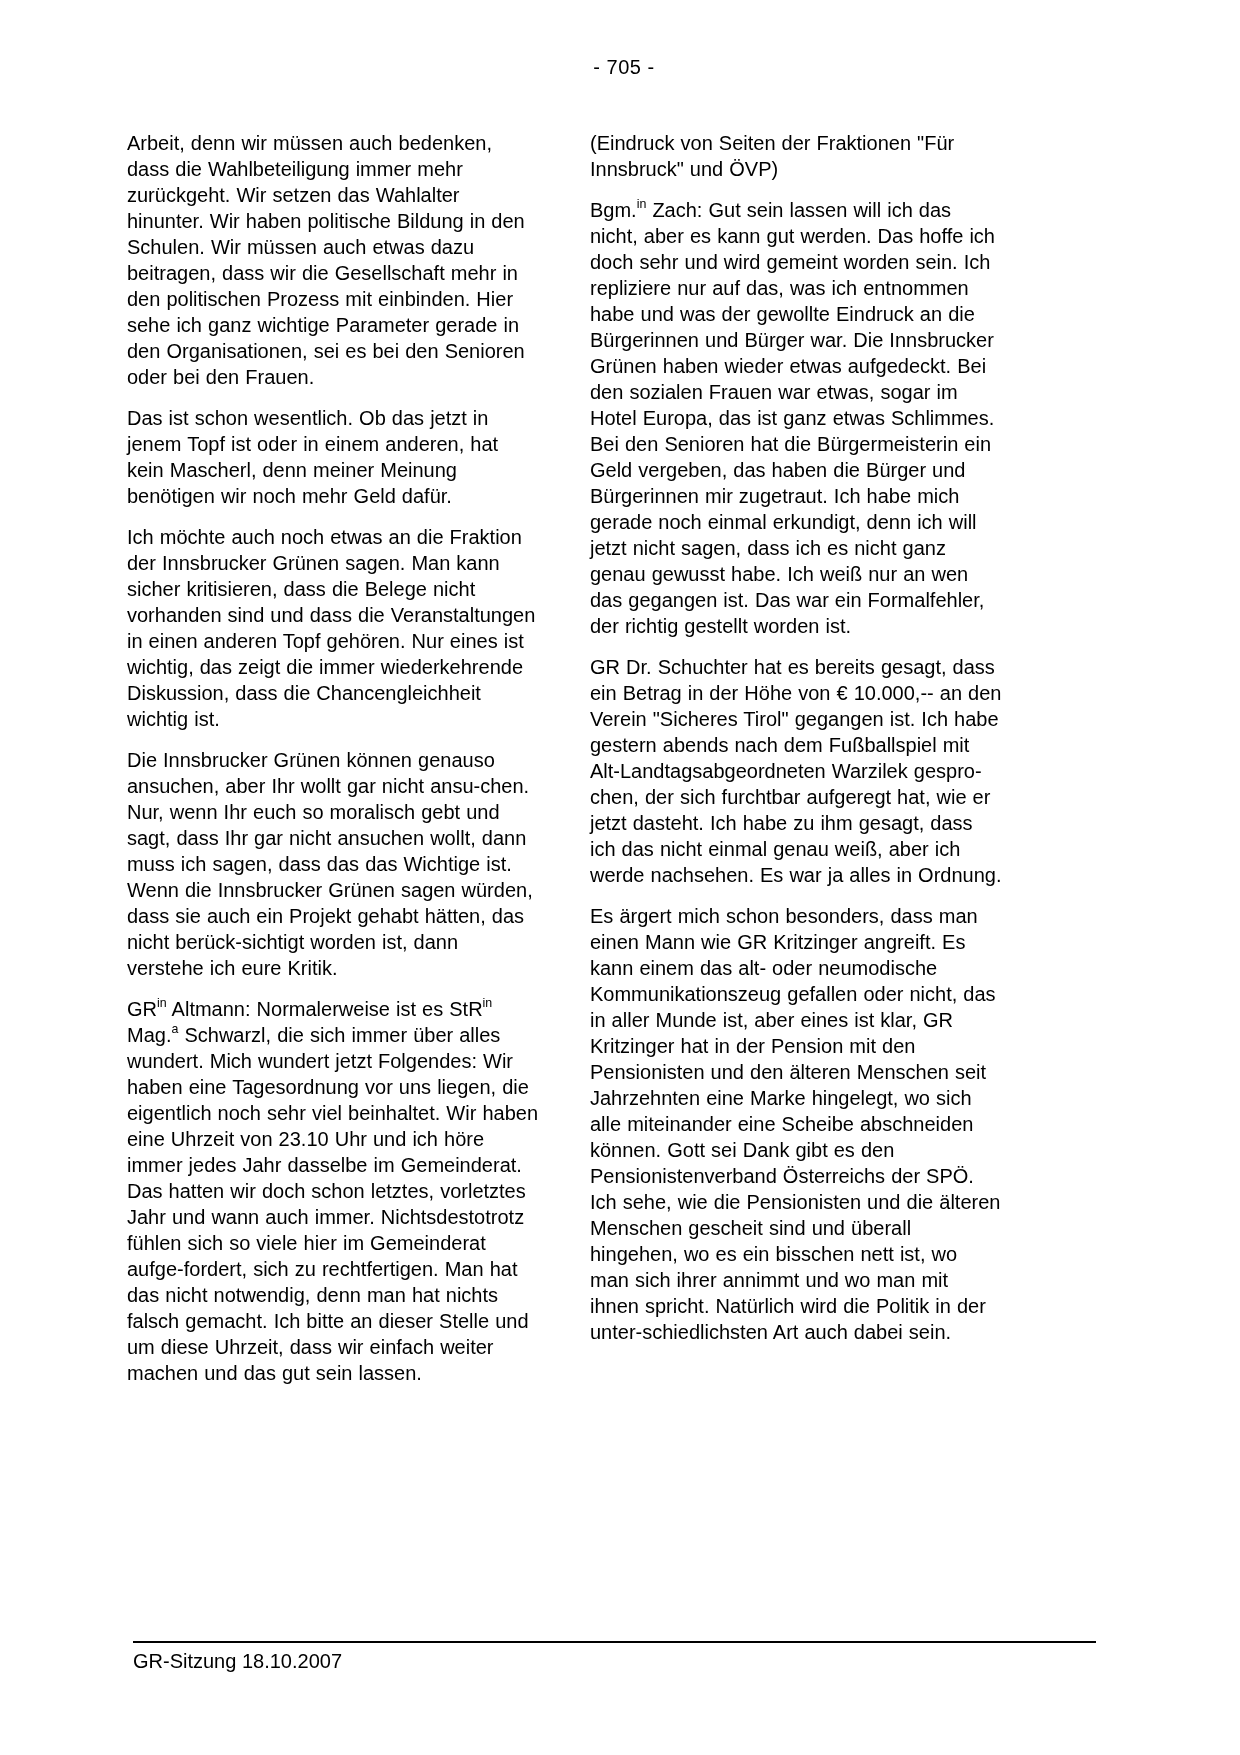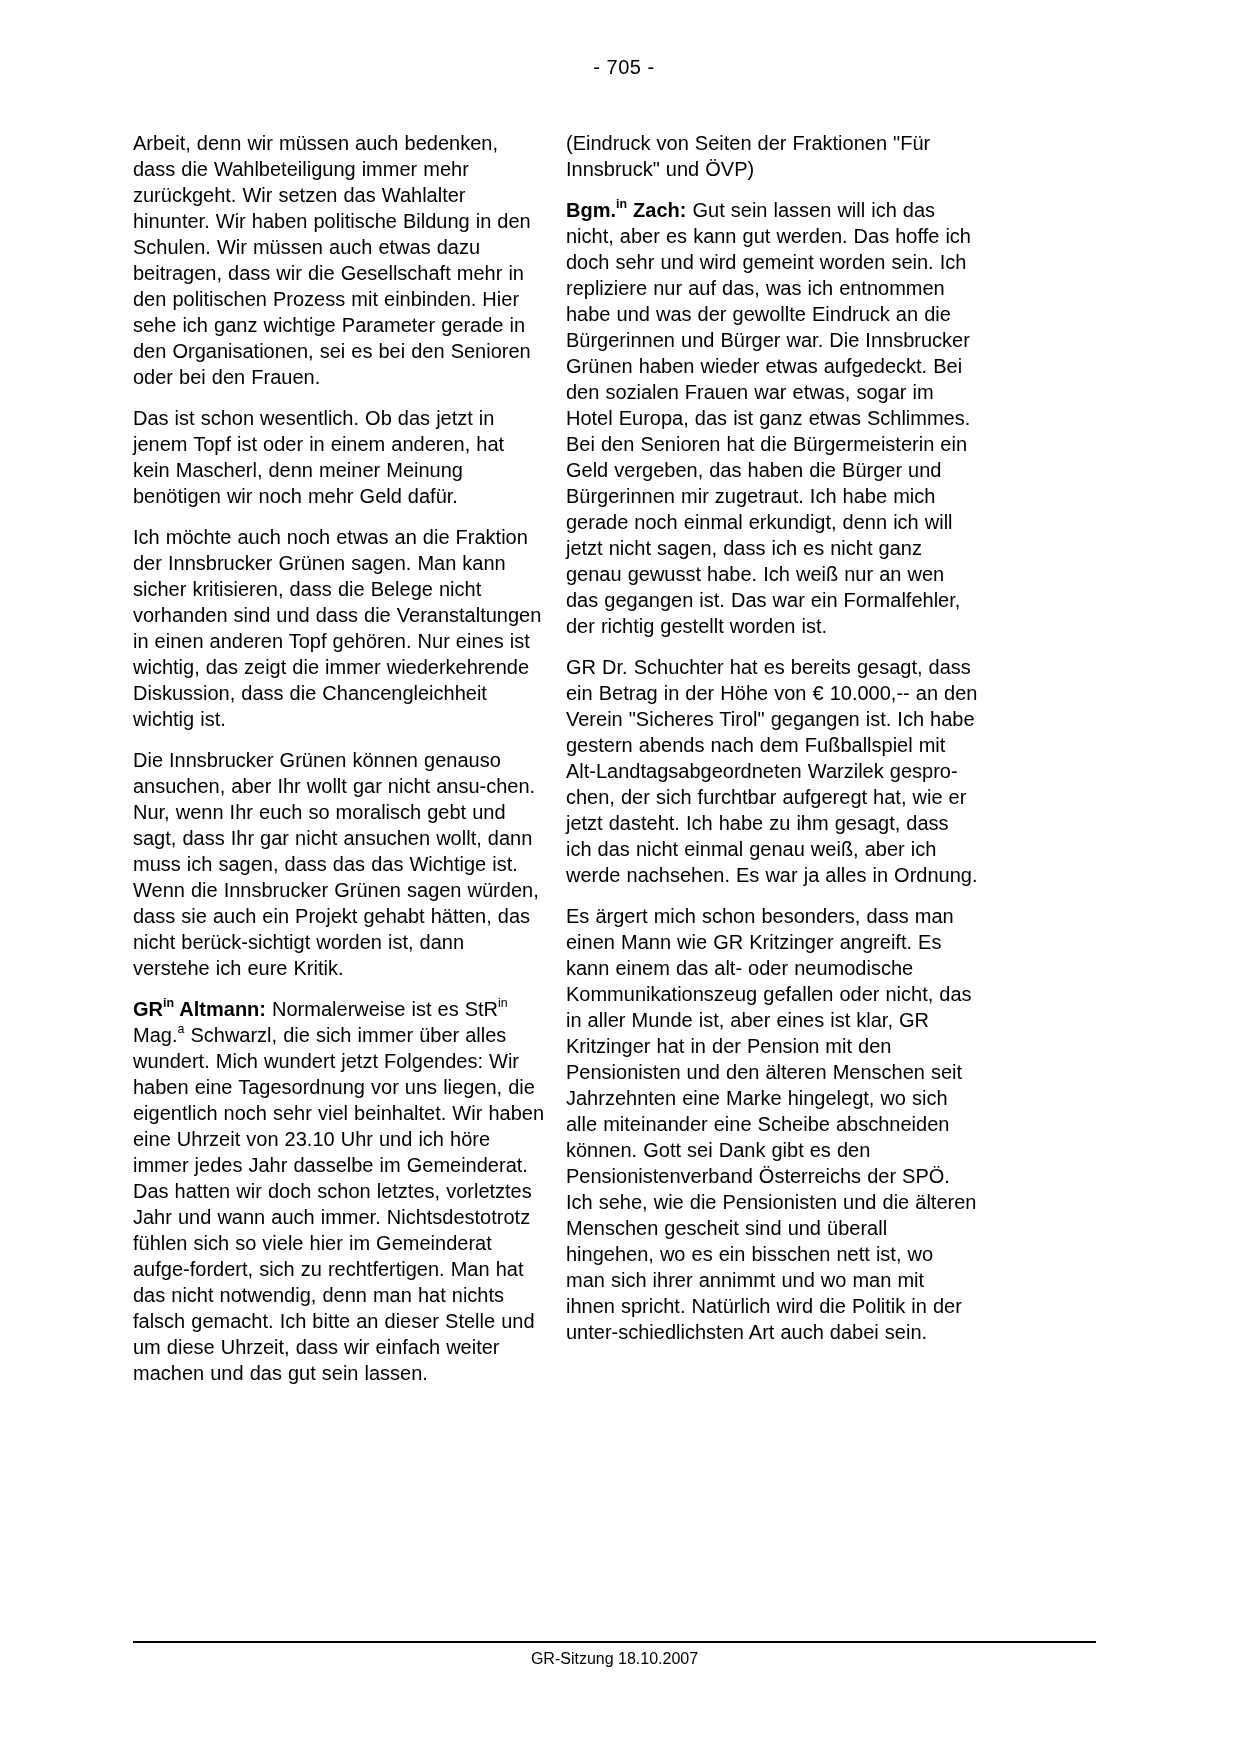--- a/index.html
+++ b/index.html
@@ -22,56 +22,55 @@
     top: 56px;
     left: 4px;
     width: 1240px;
     text-align: center;
     font-size: 20px;
     letter-spacing: 0.5px;
   }
   .columns {
     position: absolute;
     top: 130px;
-    left: 133px;
+    left: 127px;
     display: flex;
-    gap: 21px;
+    gap: 51px;
     align-items: flex-start;
   }
   .col {
     width: 412px;
   }
   .para {
     font-size: 20px;
     line-height: 26px;
     margin: 0 0 15px 0;
     text-align: left;
     word-spacing: 0.5px;
   }
   .para .bold {
-    font-weight: bold;
+    font-weight: normal;
   }
   .para sup {
     font-size: 62%;
     line-height: 0;
     position: relative;
     top: -0.1em;
     vertical-align: super;
   }
   .footer {
     position: absolute;
     top: 1641px;
     left: 133px;
     width: 963px;
     border-top: 2px solid #000000;
     padding-top: 7px;
   }
   .footer-text {
-    font-size: 16px;
-    text-align: center;
+    font-size: 20px;
   }
 </style>
 </head>
 <body>
 
 <div class="page">
   <div class="page-number">- 705 -</div>
 
   <div class="columns">
     <div class="col">

